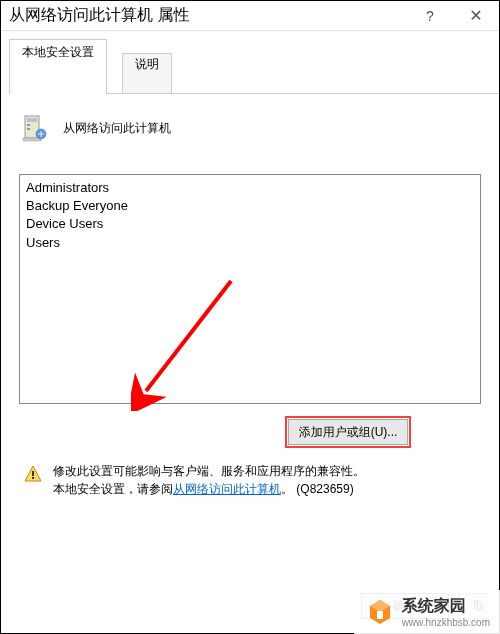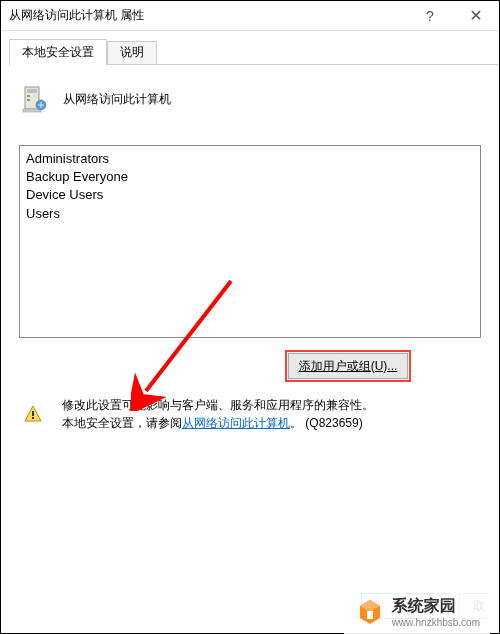--- a/index.html
+++ b/index.html
@@ -25,54 +25,55 @@
     }
     .titlebar {
       height: 30px;
       display: flex;
       align-items: center;
       padding-left: 8px;
       border-bottom: 1px solid #e0e0e0;
     }
     .titlebar-text {
       flex: 1;
-      font-size: 12px;
+      font-size: 16px;
     }
     .titlebar-btn {
       width: 46px;
       height: 30px;
       display: flex;
       align-items: center;
       justify-content: center;
       font-size: 14px;
       color: #555;
     }
     .titlebar-btn.close {
       font-size: 16px;
     }
     .tabs {
       display: flex;
       padding: 8px 8px 0 8px;
       position: relative;
+      gap: 15px;
     }
     .tab {
       padding: 4px 12px;
       border: 1px solid #ccc;
       border-bottom: none;
       background: #fff;
       font-size: 12px;
       position: relative;
       z-index: 2;
     }
     .tab.inactive {
       background: #f5f5f5;
       border-bottom: 1px solid #ccc;
-      margin-top: 2px;
+      margin-top: 14px;
       padding-top: 2px;
-      padding-bottom: 2px;
+      padding-bottom: 20px;
     }
     .tab-border {
       position: absolute;
       left: 8px;
       right: 0;
       bottom: 0;
       height: 1px;
       background: #ccc;
       z-index: 1;
     }
@@ -95,21 +96,21 @@
       height: 32px;
       display: flex;
       align-items: center;
       justify-content: center;
     }
     .header-text {
       font-size: 12px;
     }
     .listbox {
       border: 1px solid #888;
-      height: 193px;
+      height: 230px;
       padding: 4px 6px;
       font-family: "Segoe UI", Tahoma, sans-serif;
       font-size: 13px;
       line-height: 1.4;
       margin-bottom: 12px;
       position: relative;
     }
     .list-item {
       display: block;
     }
@@ -138,26 +139,25 @@
       justify-content: center;
       font-family: inherit;
     }
     .btn.disabled {
       color: #999;
     }
     .btn-highlight {
       border: 2px solid #f44336;
       padding: 1px;
       display: inline-block;
-      text-decoration: underline;
     }
     .info-row {
       display: flex;
-      gap: 19px;
-      align-items: center;
+      gap: 10px;
+      align-items: flex-start;
       padding: 0 4px;
     }
     .warning-icon {
       flex-shrink: 0;
       margin-top: 2px;
     }
     .info-text {
       font-size: 12px;
       line-height: 1.5;
     }
@@ -188,21 +188,21 @@
       border: 1px solid #0078d7;
     }
     .dialog-btn.cut {
       width: 30px;
       justify-content: flex-end;
       padding-right: 4px;
       border-right: none;
     }
     .watermark {
       position: absolute;
-      right: 10px;
+      right: 0;
       bottom: 0;
       display: flex;
       align-items: center;
       gap: 6px;
       background: rgba(255,255,255,0.9);
       padding: 6px 10px;
       z-index: 20;
     }
     .wm-logo {
       width: 32px;

